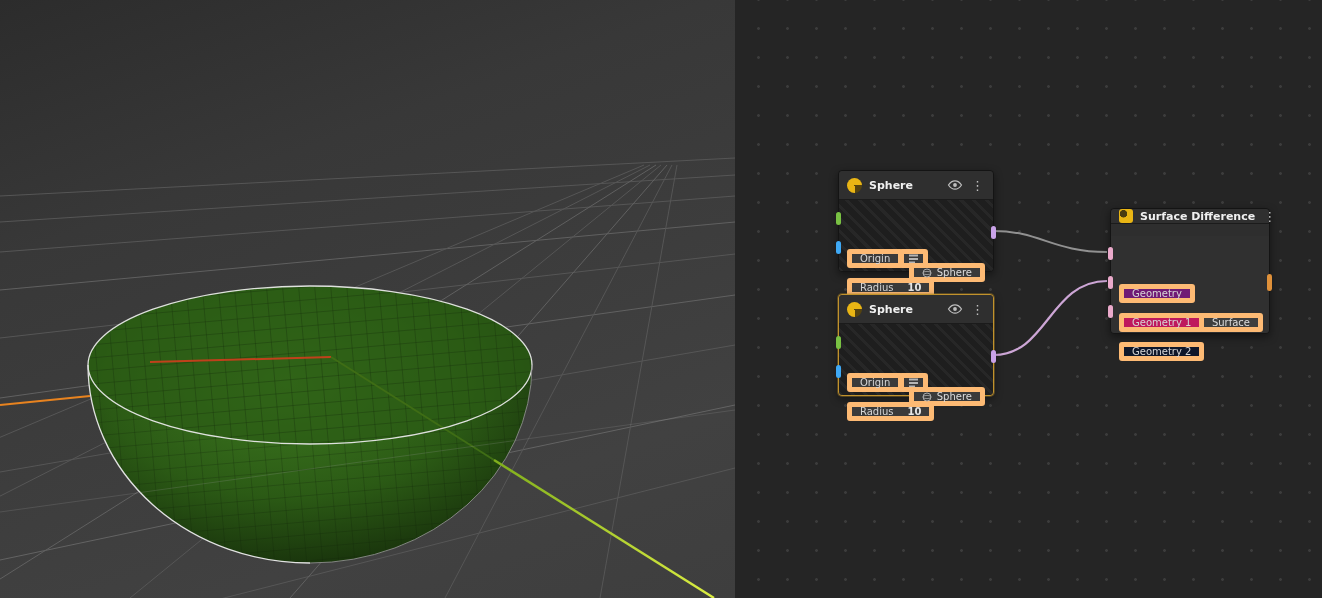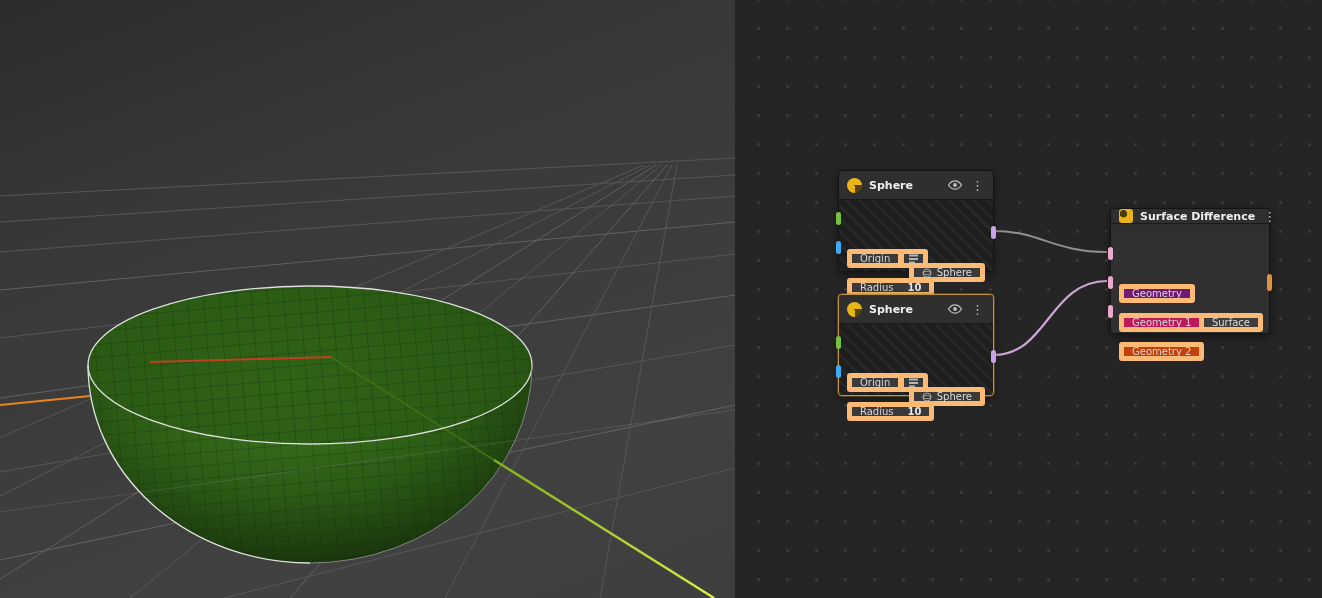--- a/index.html
+++ b/index.html
@@ -214,21 +214,21 @@
       <div class="chip" style="left:8px;top:35px;background:#701a75;">
         <span>Geometry</span>
       </div>
 
       <span class="port left p-pink" style="top:67px;"></span>
       <div class="chip" style="left:8px;top:64px;background:#be185d;">
         <span>Geometry 1</span>
       </div>
 
       <span class="port left p-pink" style="top:96px;"></span>
-      <div class="chip" style="left:8px;top:93px;background:#c2410c;">
+      <div class="chip" style="left:8px;top:93px;background:#0f172a;">
         <span>Geometry 2</span>
       </div>
 
       <div class="chip outchip" style="right:6px;top:64px;background:#3e3e3e;">
         <span>Surface</span>
       </div>
       <span class="port right p-orange" style="top:65px;"></span>
     </div>
 
   </div>

